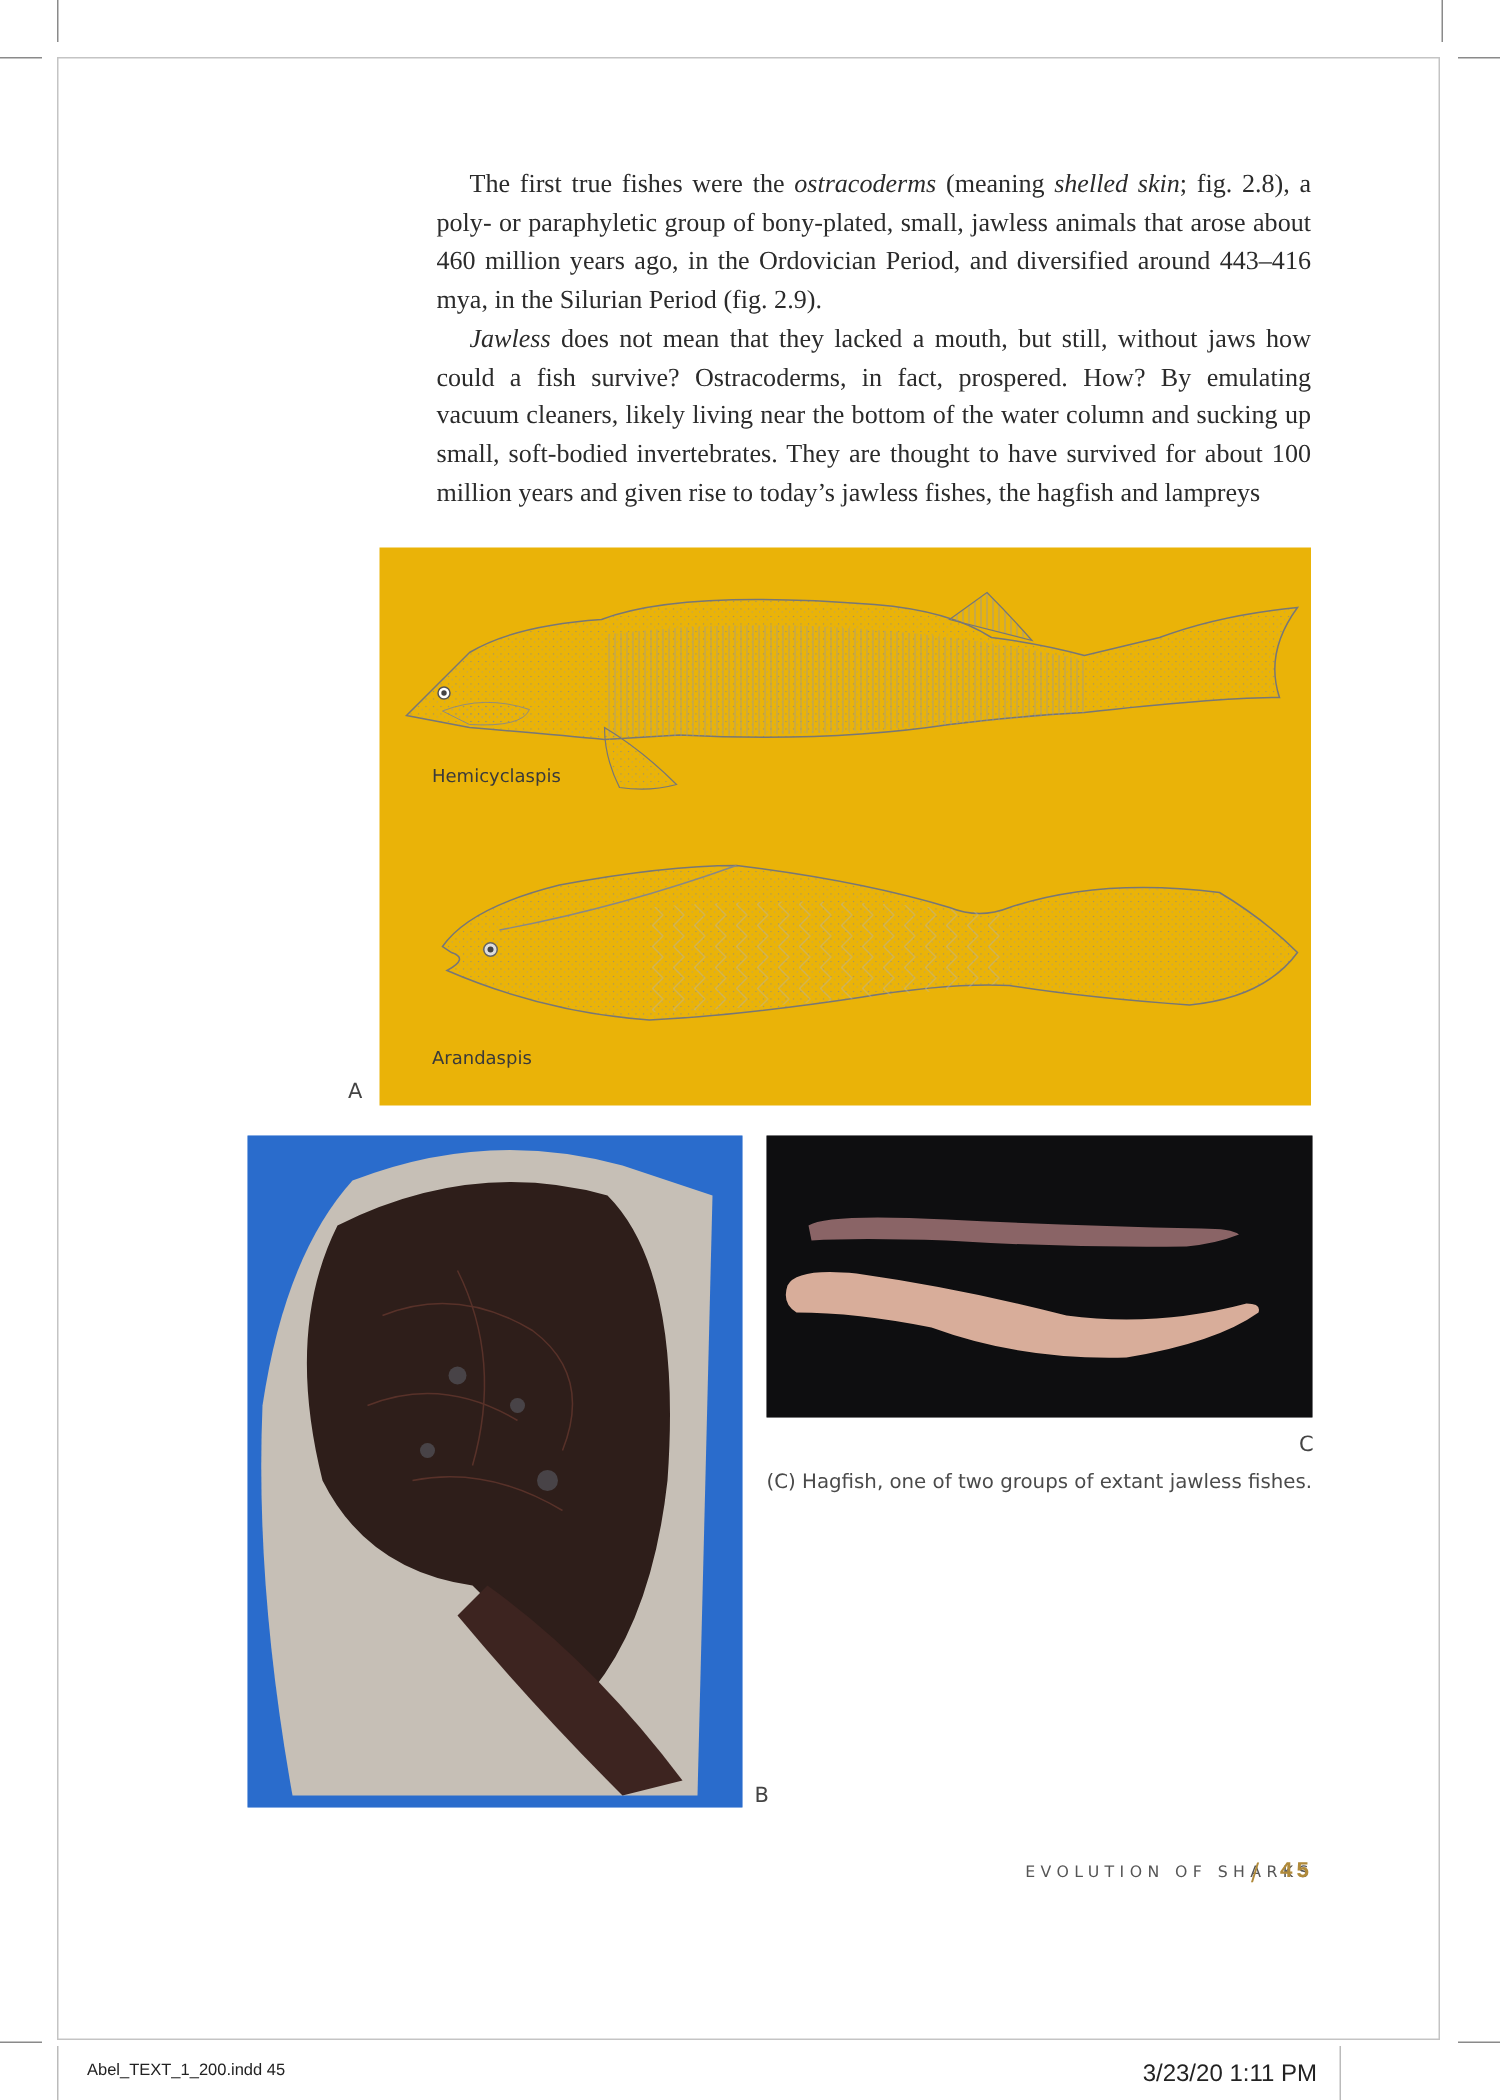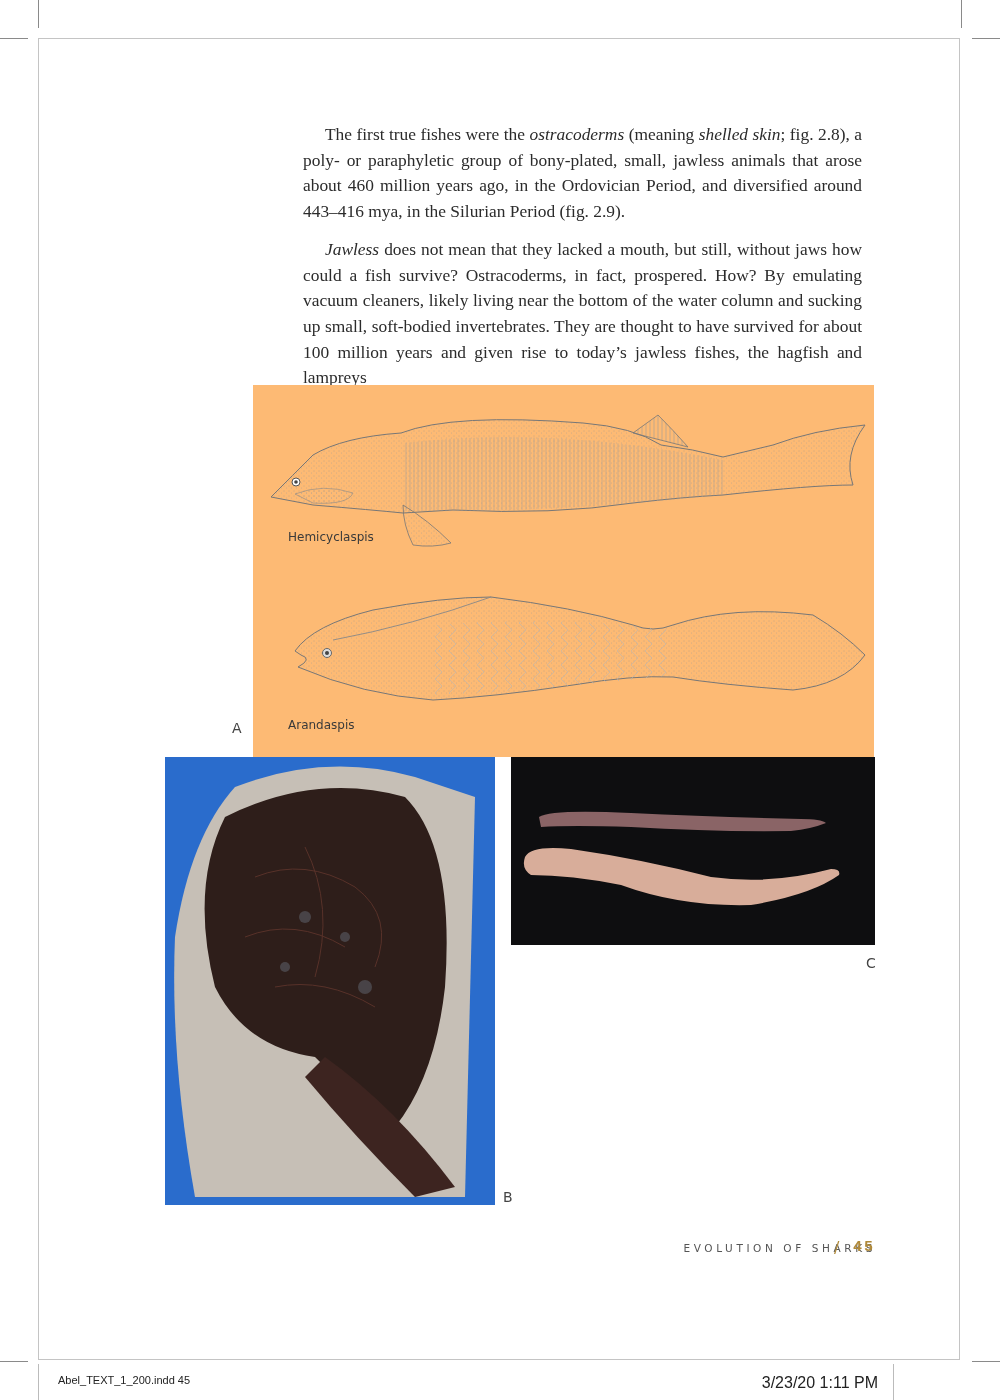--- a/index.html
+++ b/index.html
@@ -5,24 +5,24 @@
     html, body { margin:0; padding:0; }
     body { width:1000px; height:1400px; background:#ffffff; position:relative; overflow:hidden; font-family:"Liberation Serif", serif; }
     .crop { position:absolute; background:#8a8a8a; }
     .page-frame { position:absolute; left:38px; top:38px; width:922px; height:1322px; border:1.5px solid #c4c4c4; box-sizing:border-box; }
     .slug-bar { position:absolute; left:38px; top:1364px; width:856px; height:36px; }
     .slug-left { position:absolute; left:20px; top:10px; font-family:"Liberation Sans", sans-serif; font-size:11px; color:#222; }
     .slug-right { position:absolute; right:16px; top:10px; font-family:"Liberation Sans", sans-serif; font-size:16px; color:#222; }
     .slug-tick { position:absolute; top:0; width:1px; height:36px; background:#bbb; }
 
     .body-text { position:absolute; left:291px; top:110px; width:583px; font-family:"Liberation Serif", serif; font-size:17.4px; line-height:25.7px; color:#2b2b2b; text-align:justify; }
-    .body-text p { margin:12px; text-indent:22px; }
+    .body-text p { margin:0; text-indent:22px; }
     .body-text em { font-style:italic; }
 
-    .illus { position:absolute; left:253px; top:385px; width:621px; height:372px; background:#fdba74; }
+    .illus { position:absolute; left:253px; top:365px; width:621px; height:372px; background:#eab308; }
     .illus-label { position:absolute; font-family:"DejaVu Sans", sans-serif; font-size:12px; color:#3a3a3a; }
     .panel-letter { position:absolute; font-family:"DejaVu Sans", sans-serif; font-size:14px; color:#444; }
 
     .photo-b { position:absolute; left:165px; top:757px; width:330px; height:448px; background:#2b6fd0; overflow:hidden; }
     .photo-c { position:absolute; left:511px; top:757px; width:364px; height:188px; background:#0e0e10; overflow:hidden; }
 
     .caption { position:absolute; left:511px; top:978px; width:380px; font-family:"DejaVu Sans", sans-serif; color:#4a4a4a; }
     .caption .line { white-space:nowrap; line-height:22.5px; }
     .fig-head { color:#2e3c72; font-weight:bold; font-size:14px; }
     .cap-main { font-size:13.2px; }
@@ -117,20 +117,21 @@
 <div class="photo-c">
   <svg width="364" height="188" viewBox="0 0 364 188">
     <rect width="364" height="188" fill="#0e0e10"></rect>
     <path d="M28 60 Q40 52 120 56 Q200 60 290 62 Q310 62 315 66 Q300 72 280 74 Q200 75 120 70 Q60 68 30 70 Z" fill="#8a6466"></path>
     <path d="M14 100 Q20 88 60 92 Q130 102 200 120 Q260 128 320 112 Q330 112 328 118 Q300 138 240 148 Q170 150 110 128 Q60 118 20 118 Q10 112 14 100 Z" fill="#d8ad9a"></path>
   </svg>
 </div>
 <span class="panel-letter" style="left:866px;top:955px;">C</span>
 
 <div class="caption">
+  <div class="line cap-main">(C) Hagfish, one of two groups of extant jawless fishes.</div>
 </div>
 
 <span class="footer-run">EVOLUTION OF SHARKS</span>
 <span class="footer-sep">/</span>
 <span class="footer-num">45</span>
 
 <div class="slug-bar">
   <div class="slug-tick" style="left:0;"></div>
   <div class="slug-tick" style="right:0;"></div>
   <span class="slug-left">Abel_TEXT_1_200.indd   45</span>

